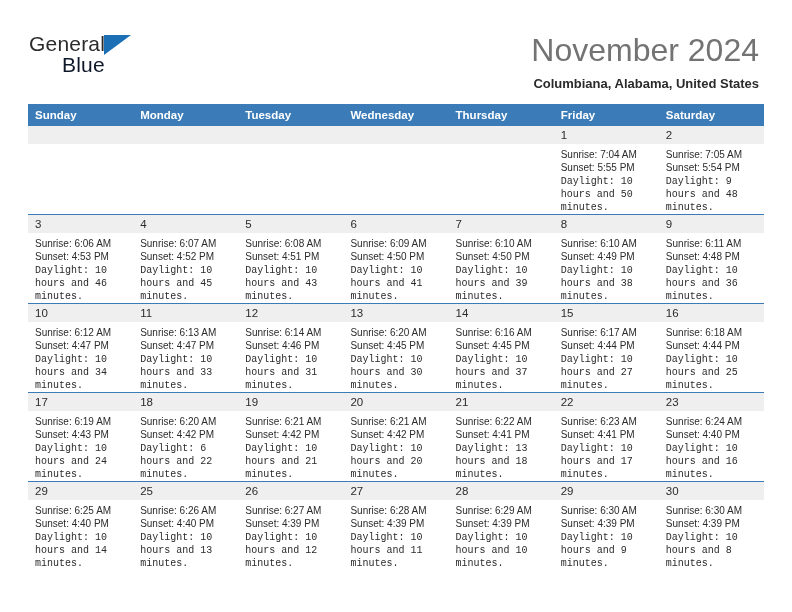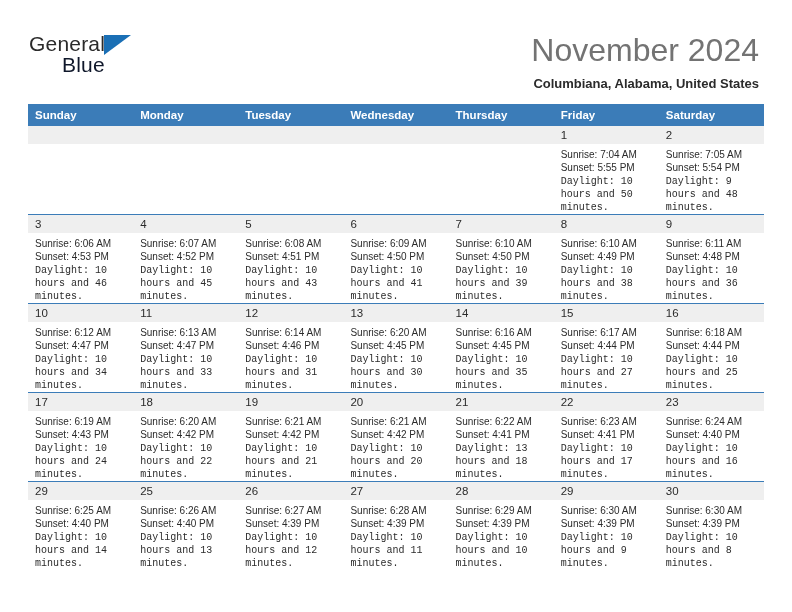--- a/index.html
+++ b/index.html
@@ -339,21 +339,21 @@
                   <div class="daylight">Daylight: 10 hours and 30 minutes.</div>
                 </div>
               </div>
             </td>
             <td>
               <div class="cell">
                 <div class="daynum-band">14</div>
                 <div class="info">
                   <div>Sunrise: 6:16 AM</div>
                   <div>Sunset: 4:45 PM</div>
-                  <div class="daylight">Daylight: 10 hours and 35 minutes.</div>
+                  <div class="daylight">Daylight: 10 hours and 37 minutes.</div>
                 </div>
               </div>
             </td>
             <td>
               <div class="cell">
                 <div class="daynum-band">15</div>
                 <div class="info">
                   <div>Sunrise: 6:17 AM</div>
                   <div>Sunset: 4:44 PM</div>
                   <div class="daylight">Daylight: 10 hours and 27 minutes.</div>
@@ -381,21 +381,21 @@
                   <div class="daylight">Daylight: 10 hours and 24 minutes.</div>
                 </div>
               </div>
             </td>
             <td>
               <div class="cell">
                 <div class="daynum-band">18</div>
                 <div class="info">
                   <div>Sunrise: 6:20 AM</div>
                   <div>Sunset: 4:42 PM</div>
-                  <div class="daylight">Daylight: 10 hours and 22 minutes.</div>
+                  <div class="daylight">Daylight: 6 hours and 22 minutes.</div>
                 </div>
               </div>
             </td>
             <td>
               <div class="cell">
                 <div class="daynum-band">19</div>
                 <div class="info">
                   <div>Sunrise: 6:21 AM</div>
                   <div>Sunset: 4:42 PM</div>
                   <div class="daylight">Daylight: 10 hours and 21 minutes.</div>

